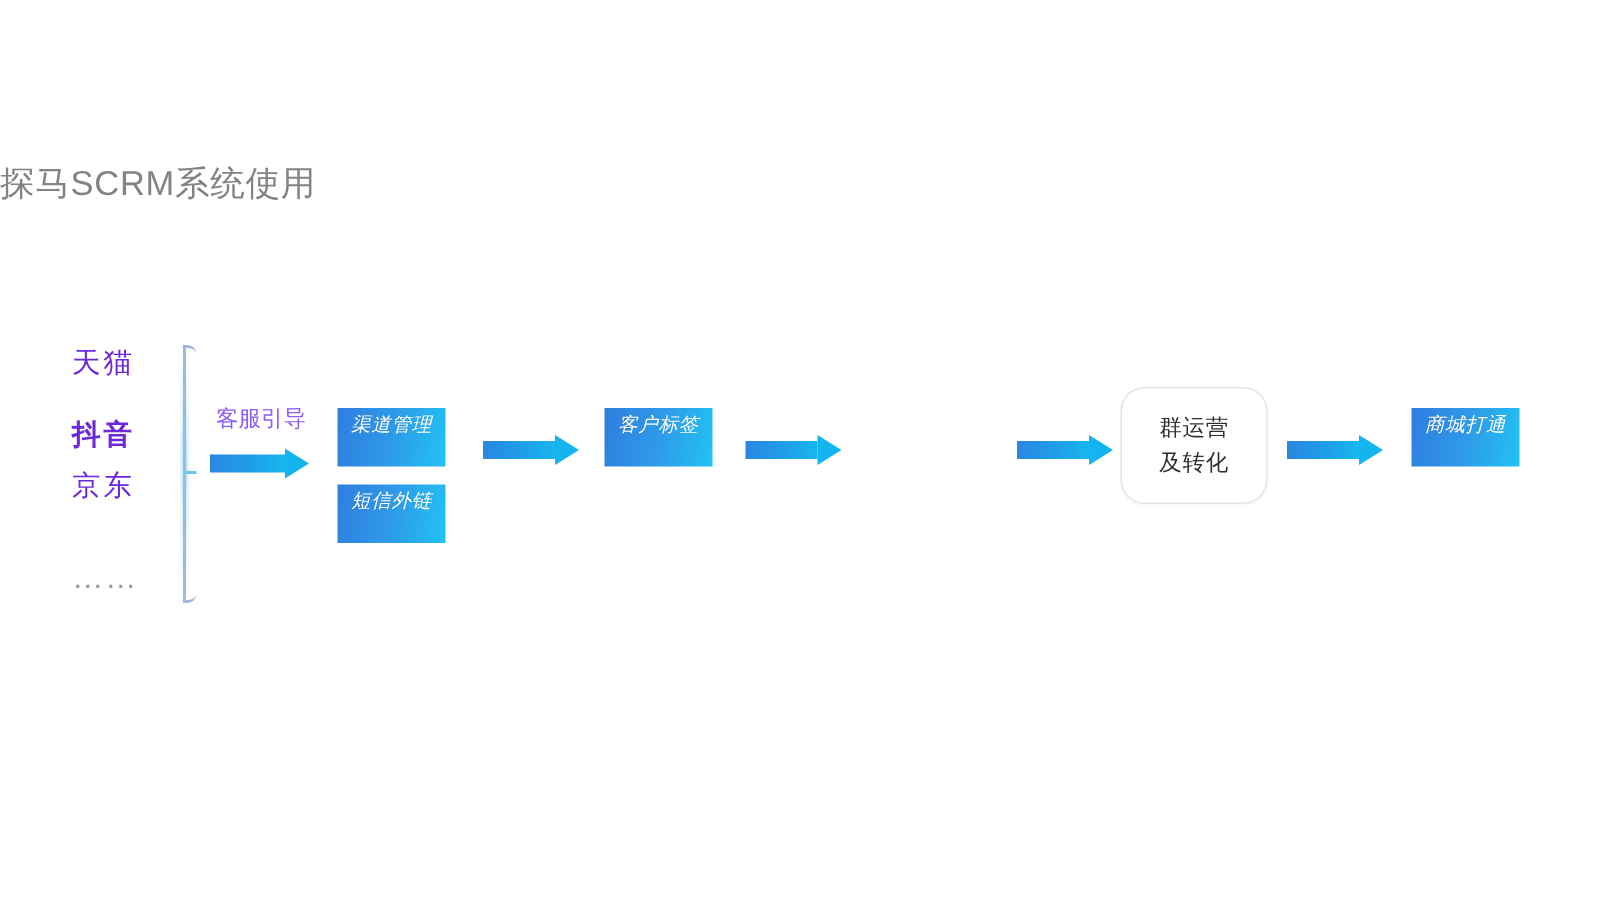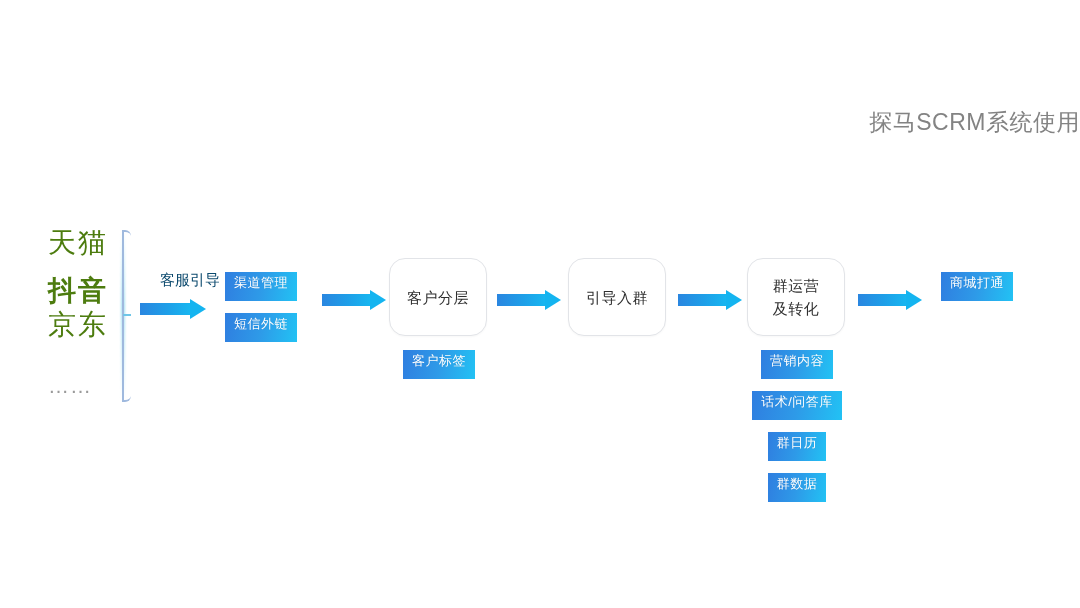--- a/index.html
+++ b/index.html
@@ -15,40 +15,40 @@
     font-family: "Liberation Sans", "DejaVu Sans", sans-serif;
     -webkit-font-smoothing: antialiased;
   }
 
   
   .title {
     position: absolute;
     left: 0;
     top: 106px;
     width: 1080px;
-    text-align: right;
+    text-align: left;
     font-size: 23px;
     line-height: 32px;
     color: #838383;
     letter-spacing: 0.5px;
     white-space: nowrap;
   }
 
   
   .sources {
     position: absolute;
     left: 48px;
     top: 228px;
     width: 74px;
     height: 176px;
   }
   .source-item {
-    font-size: 28px;
+    font-size: 19px;
     line-height: 26px;
-    color: #4d7c0f;
+    color: #6d28d9;
     letter-spacing: 2px;
     white-space: nowrap;
     position: absolute;
     left: 0;
   }
   .source-item.s0 { top: 2px; }
   .source-item.s1 { top: 50px; font-weight: bold; }
   .source-item.s2 { top: 84px; }
   .source-item.s3 {
     top: 145px;
@@ -146,27 +146,27 @@
   .arrow-1 .shaft { width: 48px; }
   .arrow-2 { left: 497px;  top: 290px;  width: 64px; }
   .arrow-2 .shaft { width: 48px; }
   .arrow-3 { left: 678px;  top: 290px;  width: 64px; }
   .arrow-3 .shaft { width: 48px; }
   .arrow-4 { left: 858px;  top: 290px;  width: 64px; }
   .arrow-4 .shaft { width: 48px; }
 
   .arrow-label {
     position: absolute;
-    left: 150px;
+    left: 134px;
     top: 270px;
     width: 80px;
     text-align: center;
     font-size: 15px;
     line-height: 20px;
-    color: #0c4a6e;
+    color: #8b5cf6;
     white-space: nowrap;
   }
 
   
   .stage {
     position: absolute;
     top: 258px;
     width: 100px;
   }
   .stage-box {
@@ -191,28 +191,29 @@
   }
   .tags {
     margin-top: 14px;
     display: flex;
     flex-direction: column;
     align-items: center;
     gap: 12px;
   }
   .tag {
     display: inline-block;
-    padding: 2px 9px 10px 9px;
+    padding: 2px 9px 20px 9px;
     font-size: 13px;
     line-height: 17px;
     color: #ffffff;
     white-space: nowrap;
     background: linear-gradient(100deg, #2f7ee0 0%, #2e9ae8 50%, #22c2f4 100%);
     letter-spacing: 0.5px;
     text-shadow: 0 0 1px rgba(0,0,0,0.12);
+    font-style: italic;
   }
 
   .stage-0 { left: 211px; }
   .stage-1 { left: 389px; }
   .stage-2 { left: 568px; }
   .stage-3 { left: 747px; text-align: right; }
   .stage-4 { left: 927px; }
 </style>
 </head>
 <body>
@@ -258,44 +259,32 @@
 </div>
 
 <div class="stage stage-0">
   <div class="tags">
     <div class="tag">渠道管理</div>
     <div class="tag">短信外链</div>
   </div>
 </div>
 
 <div class="stage stage-1">
-  <div class="stage-box">
-    <div class="line">客户分层</div>
-  </div>
   <div class="tags">
     <div class="tag">客户标签</div>
   </div>
 </div>
 
 <div class="stage stage-2">
-  <div class="stage-box">
-    <div class="line">引导入群</div>
-  </div>
 </div>
 
 <div class="stage stage-3">
   <div class="stage-box">
     <div class="line">群运营</div>
     <div class="line">及转化</div>
   </div>
-  <div class="tags">
-    <div class="tag">营销内容</div>
-    <div class="tag">话术/问答库</div>
-    <div class="tag">群日历</div>
-    <div class="tag">群数据</div>
-  </div>
 </div>
 
 <div class="stage stage-4">
   <div class="tags">
     <div class="tag">商城打通</div>
   </div>
 </div>
 
 </body></html>

